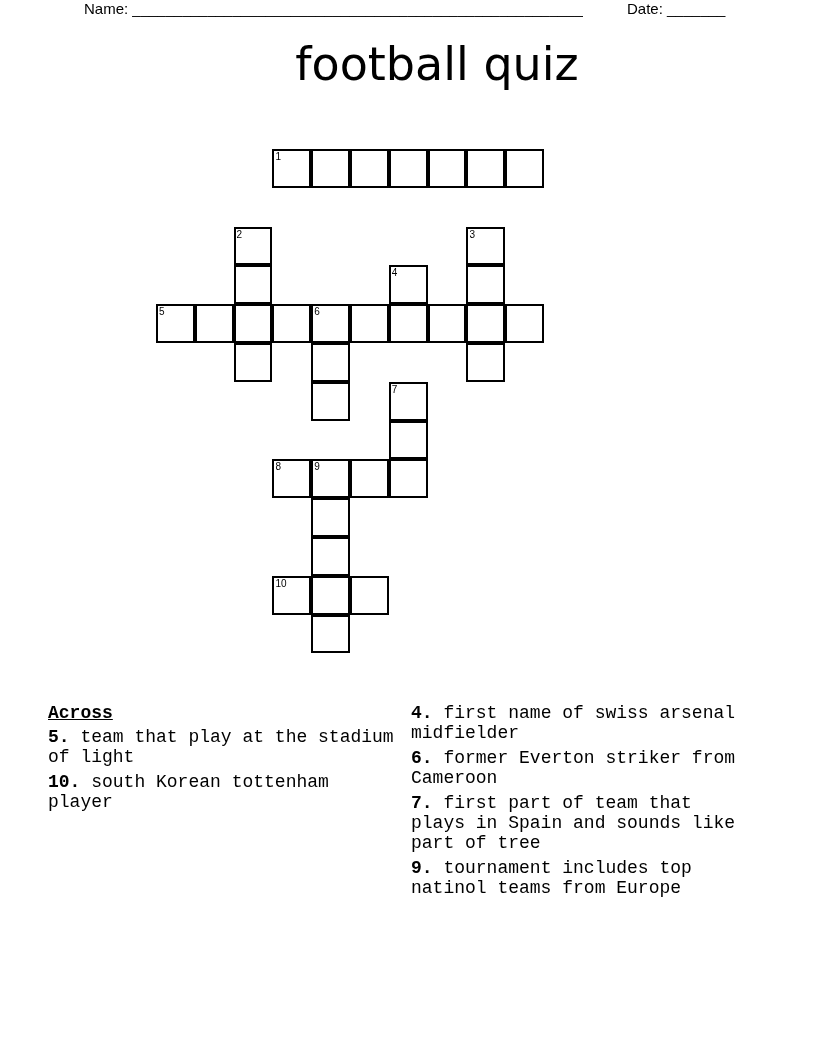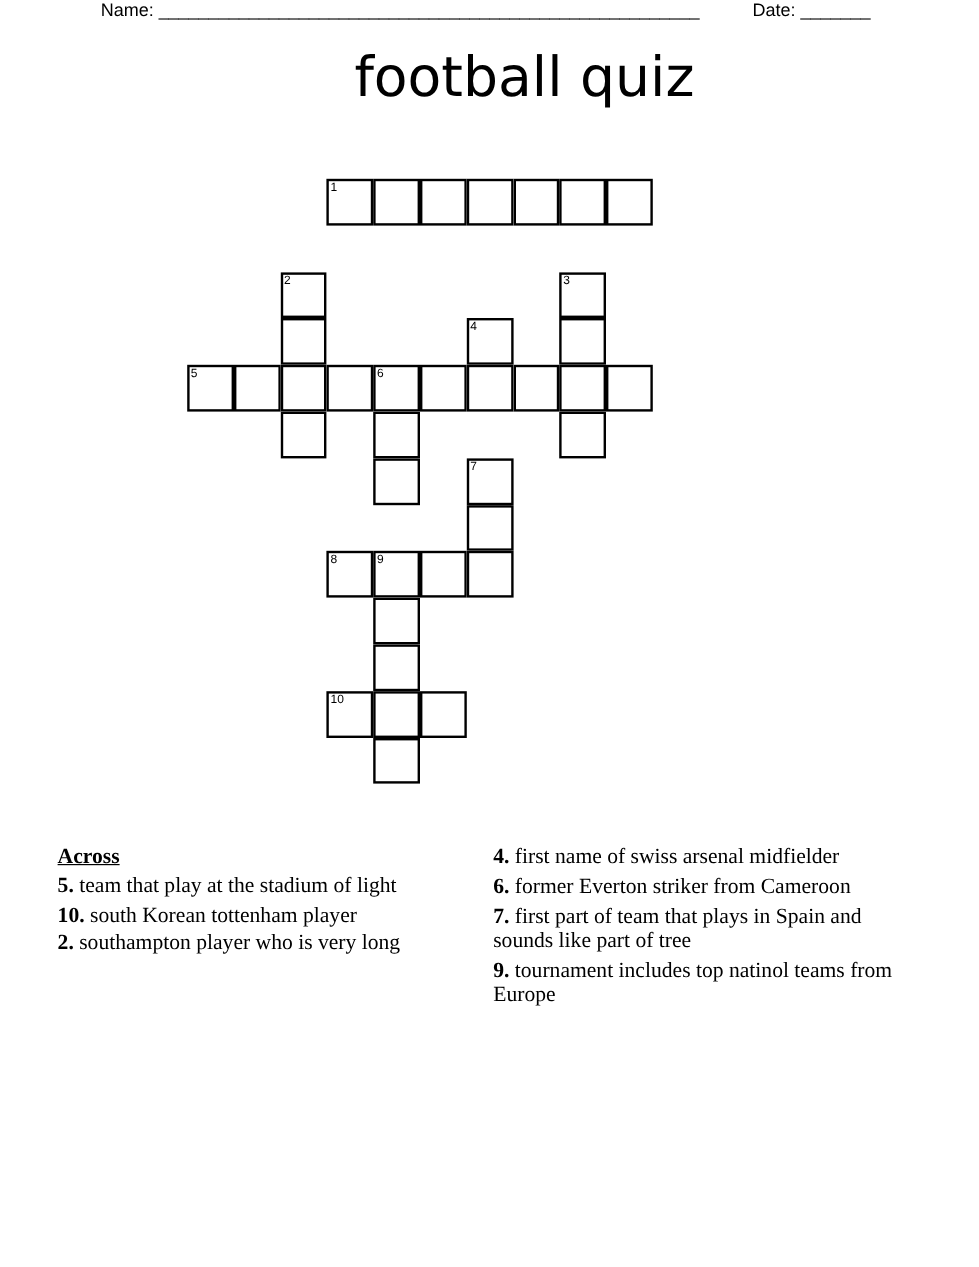--- a/index.html
+++ b/index.html
@@ -4,21 +4,21 @@
 <style>
   html, body { margin:0; padding:0; background:#fff; }
   body { width:816px; height:1056px; position:relative; overflow:hidden; color:#000; }
   .header { position:absolute; top:0; left:48px; width:700px; font-family:"Liberation Sans", sans-serif; font-size:15px; line-height:18px; }
   .name-label { position:absolute; left:16px; top:0; white-space:pre;margin-left:20px; }
   .date-label { position:absolute; left:579px; top:0; white-space:pre; }
   .title { position:absolute; top:34px; left:0; width:816px; text-align:center; font-family:"DejaVu Sans", sans-serif; font-size:46px; line-height:60px; letter-spacing:0px;padding-left:29px; }
   .grid { position:absolute; left:0; top:0; width:816px; height:700px; }
   .cell { position:absolute; width:38.8px; height:38.8px; box-sizing:border-box; border:2px solid #000; background:#fff; }
   .cell .num { position:absolute; left:1px; top:0px; font-family:"Liberation Sans", sans-serif; font-size:10px; line-height:11px; }
-  .clues { position:absolute; top:703px; font-family:Liberation Serif, serif; font-size:18px; line-height:20px; }
+  .clues { position:absolute; top:703px; font-family:Liberation Mono, monospace; font-size:18px; line-height:20px; }
   .clues.left { left:48px; width:355px; }
   .clues.right { left:411px; width:345px; }
   .section-head { font-weight:bold; text-decoration:underline; margin:0 0 4px 0; }
   .clue { margin:0 0 5px 0; }
   .clue b { font-weight:bold; }
 </style>
 </head>
 <body>
 
 <div class="header">
@@ -86,21 +86,20 @@
     </div>
     <div class="cell" style="left: 311.2px; top: 575.8px;"></div>
     <div class="cell" style="left: 350px; top: 575.8px;"></div>
     <div class="cell" style="left: 311.2px; top: 614.6px;"></div>
   </div>
 
 <div class="clues left">
   <div class="section-head">Across</div>
   <div class="clue"><b>5.</b><span> team that play at the stadium of light</span></div>
   <div class="clue" style="margin-bottom:3px"><b>10.</b><span> south Korean tottenham player</span></div>
-  <div class="clue"><b>2.</b><span> southampton player who is very long</span></div>
 </div>
 
 <div class="clues right">
   <div class="clue"><b>4.</b><span> first name of swiss arsenal midfielder</span></div>
   <div class="clue"><b>6.</b><span> former Everton striker from Cameroon</span></div>
   <div class="clue"><b>7.</b><span> first part of team that plays in Spain and sounds like part of tree</span></div>
   <div class="clue"><b>9.</b><span> tournament includes top natinol teams from Europe</span></div>
 </div>
 
 </body></html>

